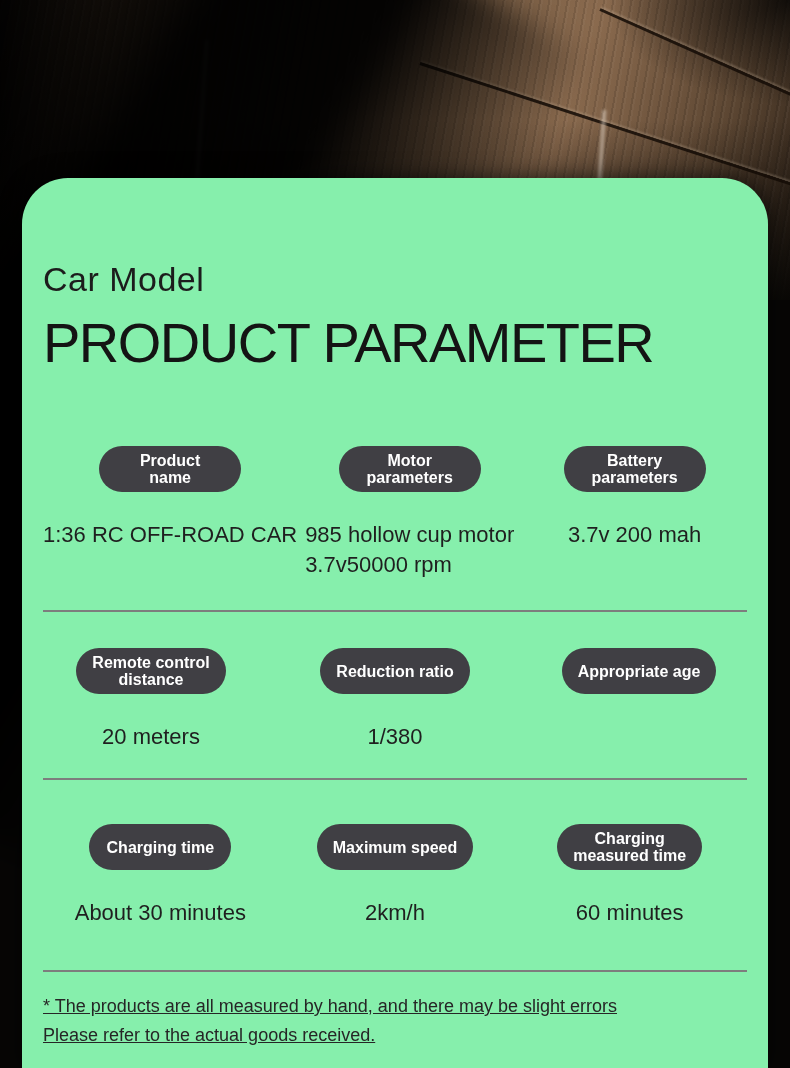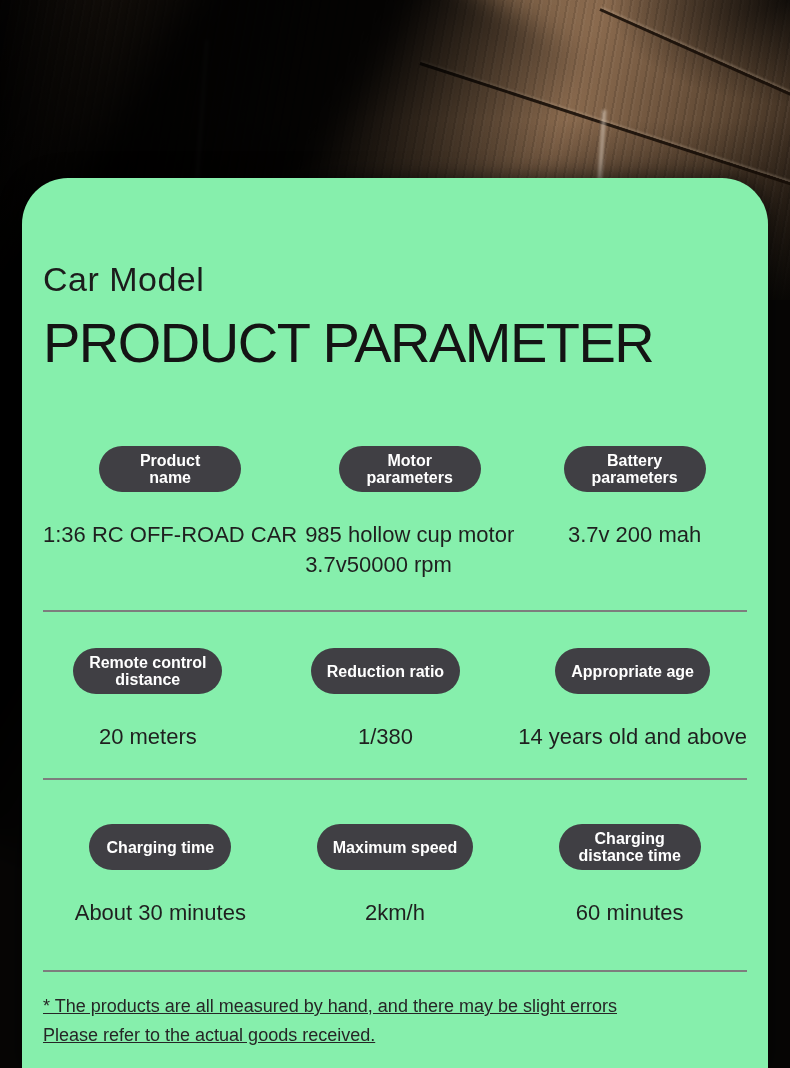--- a/index.html
+++ b/index.html
@@ -186,23 +186,20 @@
           <span>Reduction ratio</span>
         </span>
         <div class="value">
           <div>1/380</div>
         </div>
       </div>
       <div class="cell">
         <span class="pill">
           <span>Appropriate age</span>
         </span>
-        <div class="value">
-          <div>14 years old and above</div>
-        </div>
       </div>
     </div>
 
     <hr class="divider">
 
     <div class="section sec-3">
       <div class="cell">
         <span class="pill">
           <span>Charging time</span>
         </span>
@@ -214,21 +211,21 @@
         <span class="pill">
           <span>Maximum speed</span>
         </span>
         <div class="value">
           <div>2km/h</div>
         </div>
       </div>
       <div class="cell">
         <span class="pill">
           <span>Charging</span>
-          <span>distance time</span>
+          <span>measured time</span>
         </span>
         <div class="value">
           <div>60 minutes</div>
         </div>
       </div>
     </div>
 
     <hr class="divider">
   </div>
 

